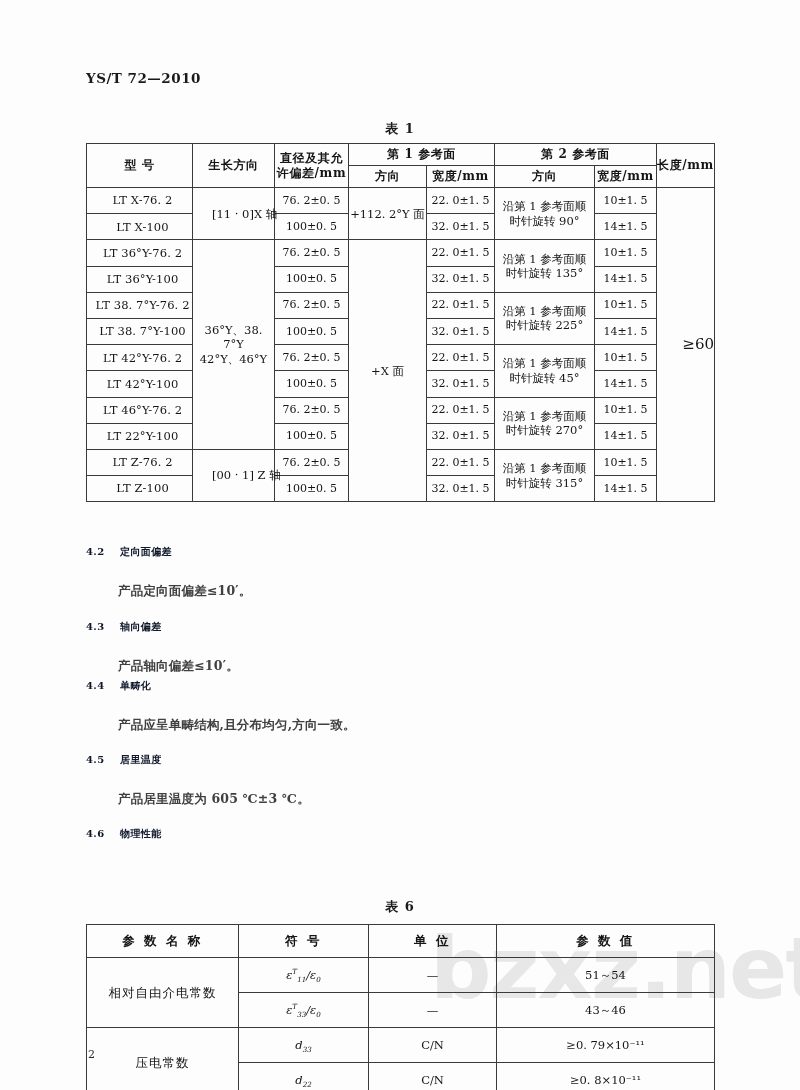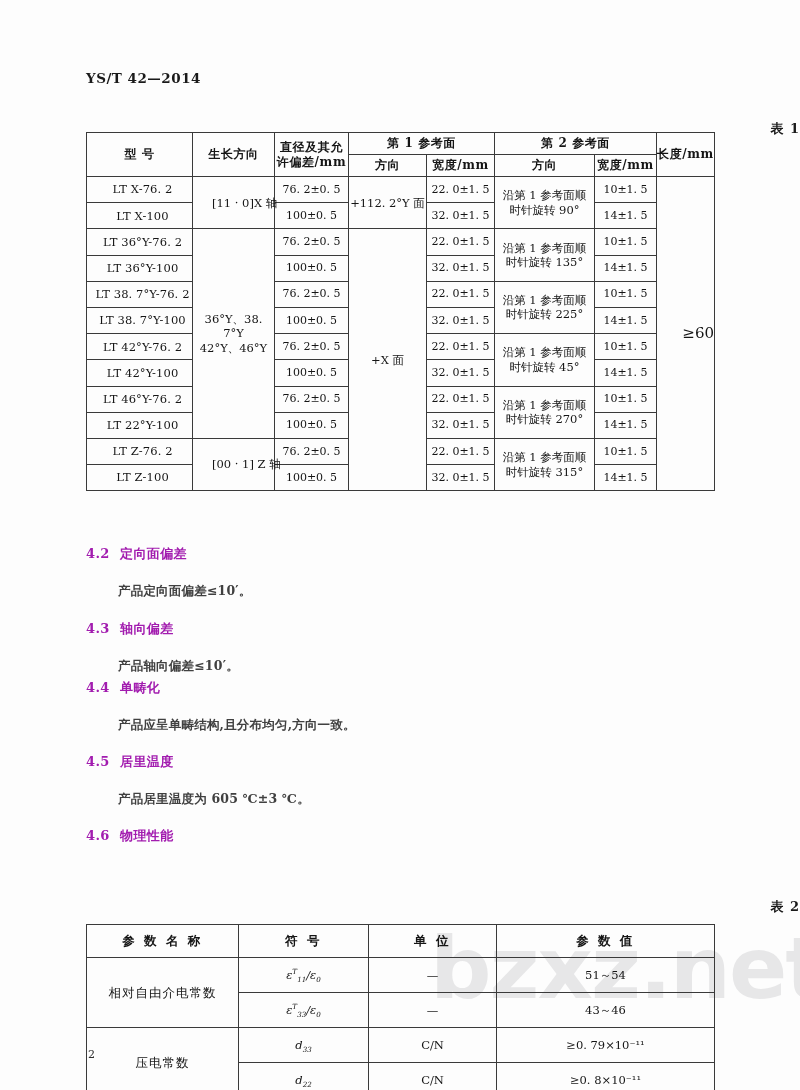--- a/index.html
+++ b/index.html
@@ -30,21 +30,21 @@
     font-weight: bold;
     font-size: 13.5px;
     letter-spacing: 0.5px;
     color: #1a1a1a;
   }
 
   
   .table-caption {
     position: absolute;
     width: 100%;
-    text-align: right;
+    text-align: center;
     font-weight: bold;
     font-size: 13px;
     letter-spacing: 1px;
     color: #1a1a1a;
   }
   #caption1 { top: 120px; }
   #caption2 { top: 862px; }
 
   
   table.doc {
@@ -59,21 +59,21 @@
     vertical-align: middle;
     font-weight: normal;
     padding: 0;
     font-size: 11px;
     line-height: 1.25;
   }
 
   
   #table1 {
     left: 86px;
-    top: 132px;
+    top: 143px;
     width: 628px;
   }
   #table1 th {
     font-weight: bold;
     font-size: 12px;
     letter-spacing: 0.6px;
     height: 21px;
   }
   #table1 td { height: 25.2px; }
   #table1 .model {
@@ -100,24 +100,24 @@
     letter-spacing: 2.5px;
     height: 32px;
   }
   #table2 td { height: 34px; font-size: 11.5px; }
   #table2 .pname { font-size: 12.5px; letter-spacing: 1px; }
 
   
   .sec {
     position: absolute;
     left: 86px;
-    font-size: 13px;
+    font-size: 10px;
     font-weight: bold;
     letter-spacing: 0.4px;
-    color: #a21caf;
+    color: #0f172a;
   }
   .sec .num { display: inline-block; min-width: 34px; }
   .para {
     position: absolute;
     left: 118px;
     font-size: 12.5px;
     letter-spacing: 0.2px;
     color: #404040;
     font-weight: bold;
   }
@@ -146,21 +146,21 @@
   }
 
   sub, sup { font-size: 0.62em; line-height: 0; }
   .sym { font-style: italic; font-family: "DejaVu Serif","Liberation Serif",serif; }
 </style>
 </head>
 <body>
 
 <div class="page">
 
-  <div class="std-header">YS/T 42—2014</div>
+  <div class="std-header">YS/T 72—2010</div>
 
   <div class="table-caption" id="caption1">表 1</div>
 
   <table class="doc" id="table1">
     <colgroup>
       <col style="width:106px">
       <col style="width:82px">
       <col style="width:74px">
       <col style="width:78px">
       <col style="width:68px">
@@ -324,21 +324,21 @@
 
   <div class="sec" style="top:753px">
     <span class="num">4.5</span><span>居里温度</span>
   </div>
   <div class="para" style="top:791px">产品居里温度为 605 ℃±3 ℃。</div>
 
   <div class="sec" style="top:827px">
     <span class="num">4.6</span><span>物理性能</span>
   </div>
 
-  <div class="table-caption" id="caption2" style="top:898px">表 2</div>
+  <div class="table-caption" id="caption2" style="top:898px">表 6</div>
 
   <div class="watermark">bzxz.net</div>
 
   <table class="doc" id="table2" style="top:924px">
     <colgroup>
       <col style="width:152px">
       <col style="width:130px">
       <col style="width:128px">
       <col style="width:218px">
     </colgroup>

